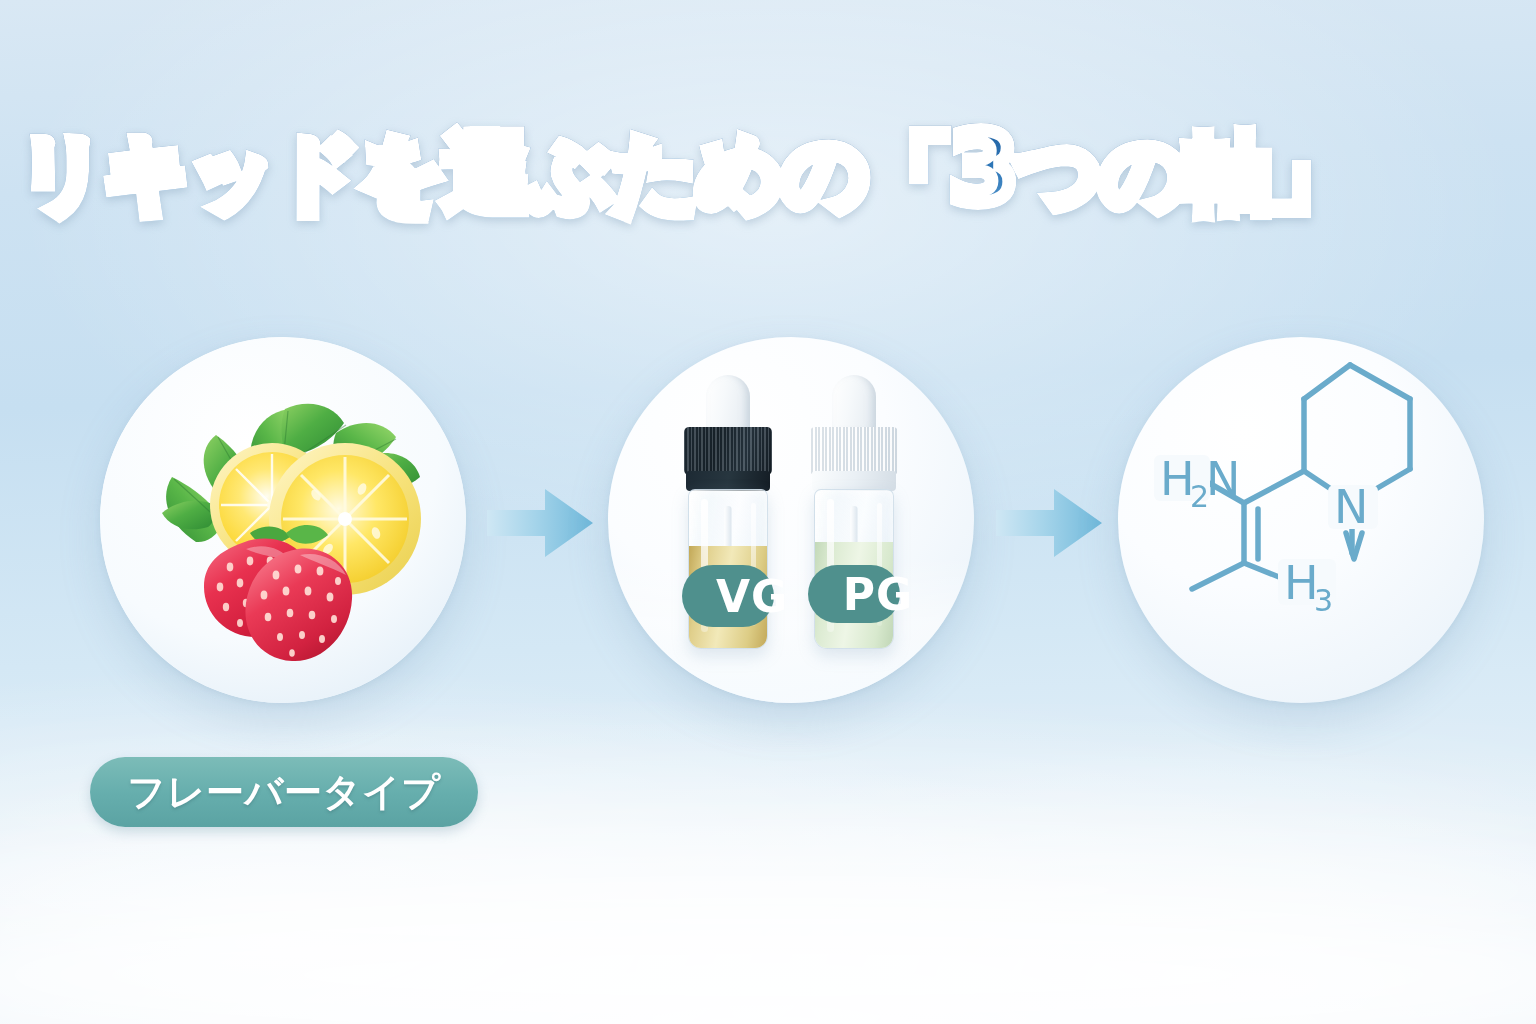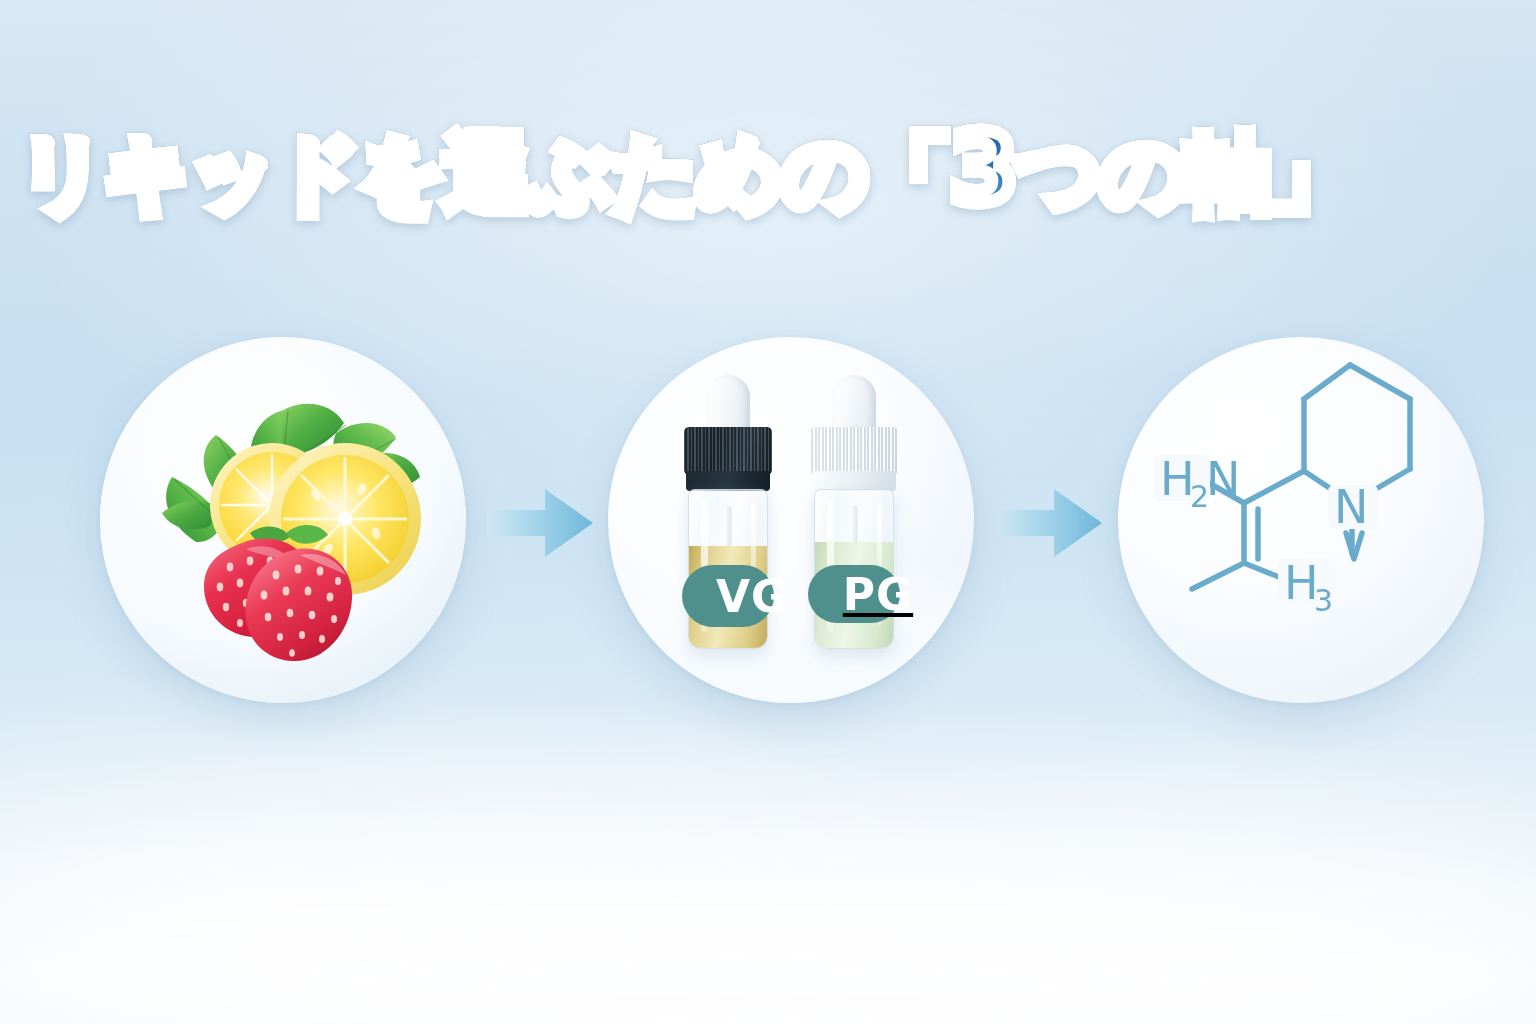--- a/index.html
+++ b/index.html
@@ -363,21 +363,21 @@
       <div class="bottle" style="left:186px; top:38px; width:120px; height:280px;">
         <div class="bulb" style="left:38px; top:0; width:44px; height:62px;"></div>
         <div class="cap white" style="left:16px; top:52px; width:88px; height:48px;"></div>
         <div class="cap-skirt white" style="left:18px; top:96px; width:84px; height:20px;"></div>
         <div class="glass" style="left:20px; top:114px; width:80px; height:160px;">
           <div class="pipette"></div>
           <div class="liquid pg" style="height:106px;"></div>
           <div class="glass-hl"></div>
           <div class="glass-hl2"></div>
         </div>
-        <div class="vglabel" style="left:14px; top:190px; width:92px; height:58px;text-decoration:underline;">
+        <div class="vglabel" style="left:14px; top:190px; width:92px; height:58px;">
           <span>PG</span>
         </div>
       </div>
     </div>
   </div>
 
   <div class="arrow a2">
     <svg viewBox="0 0 106 76" width="106" height="76">
       <defs>
         <linearGradient id="arrG2" x1="0" y1="0" x2="1" y2="0">
@@ -428,14 +428,17 @@
           <text x="72" y="170" font-size="30">2</text>
           <text x="88" y="158" font-size="46">N</text>
           <text x="216" y="186" font-size="46">N</text>
           <text x="166" y="262" font-size="46">H</text>
           <text x="196" y="274" font-size="30">3</text>
         </g>
       </svg>
     </div>
   </div>
 
+  <div class="pill p1">
+    <span>フレーバータイプ</span>
+  </div>
 
 </div>
 
 </body></html>

